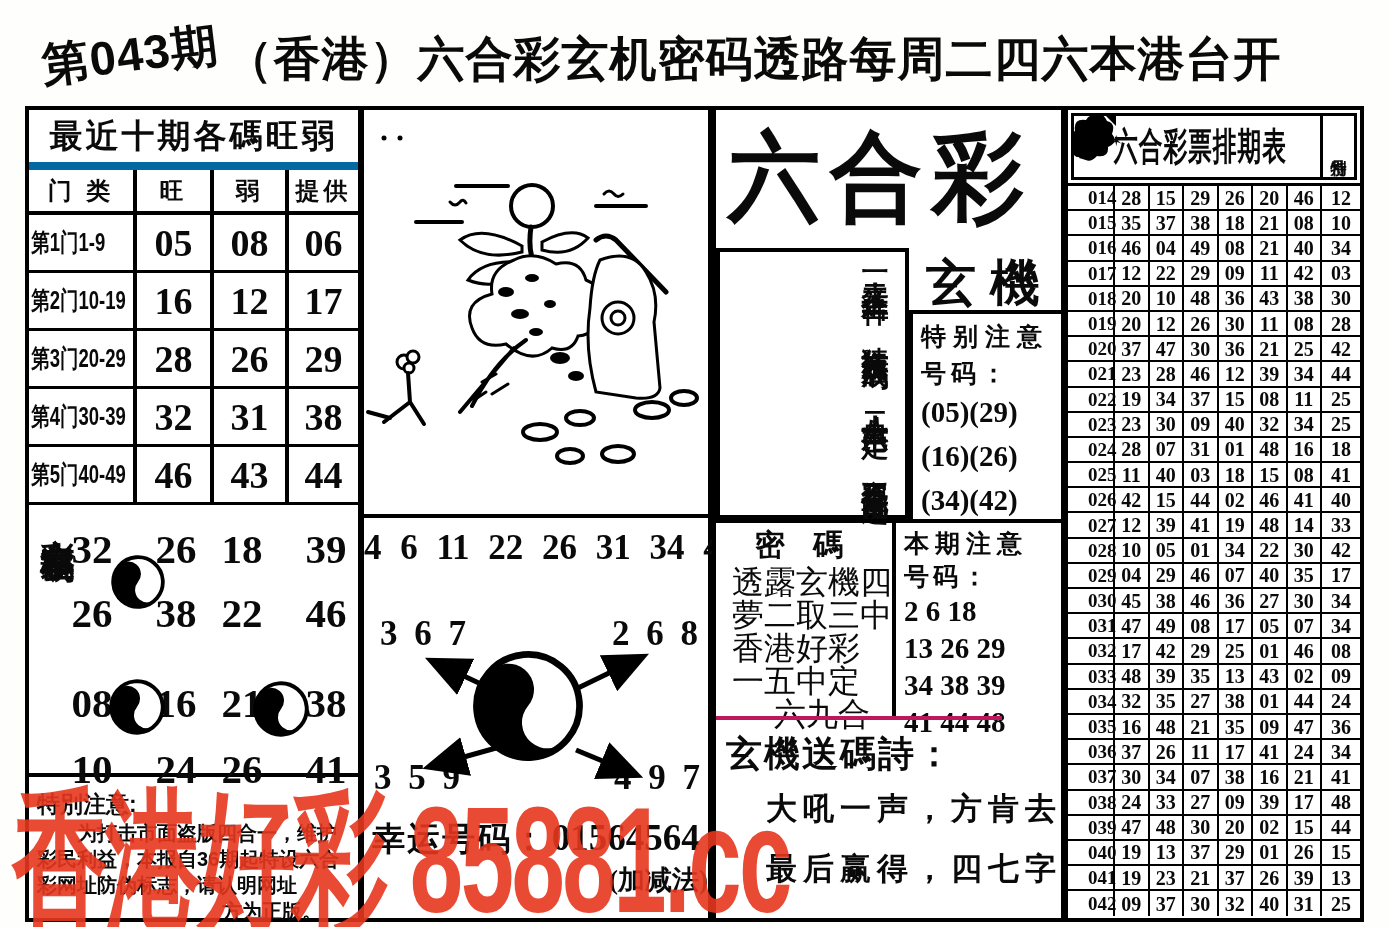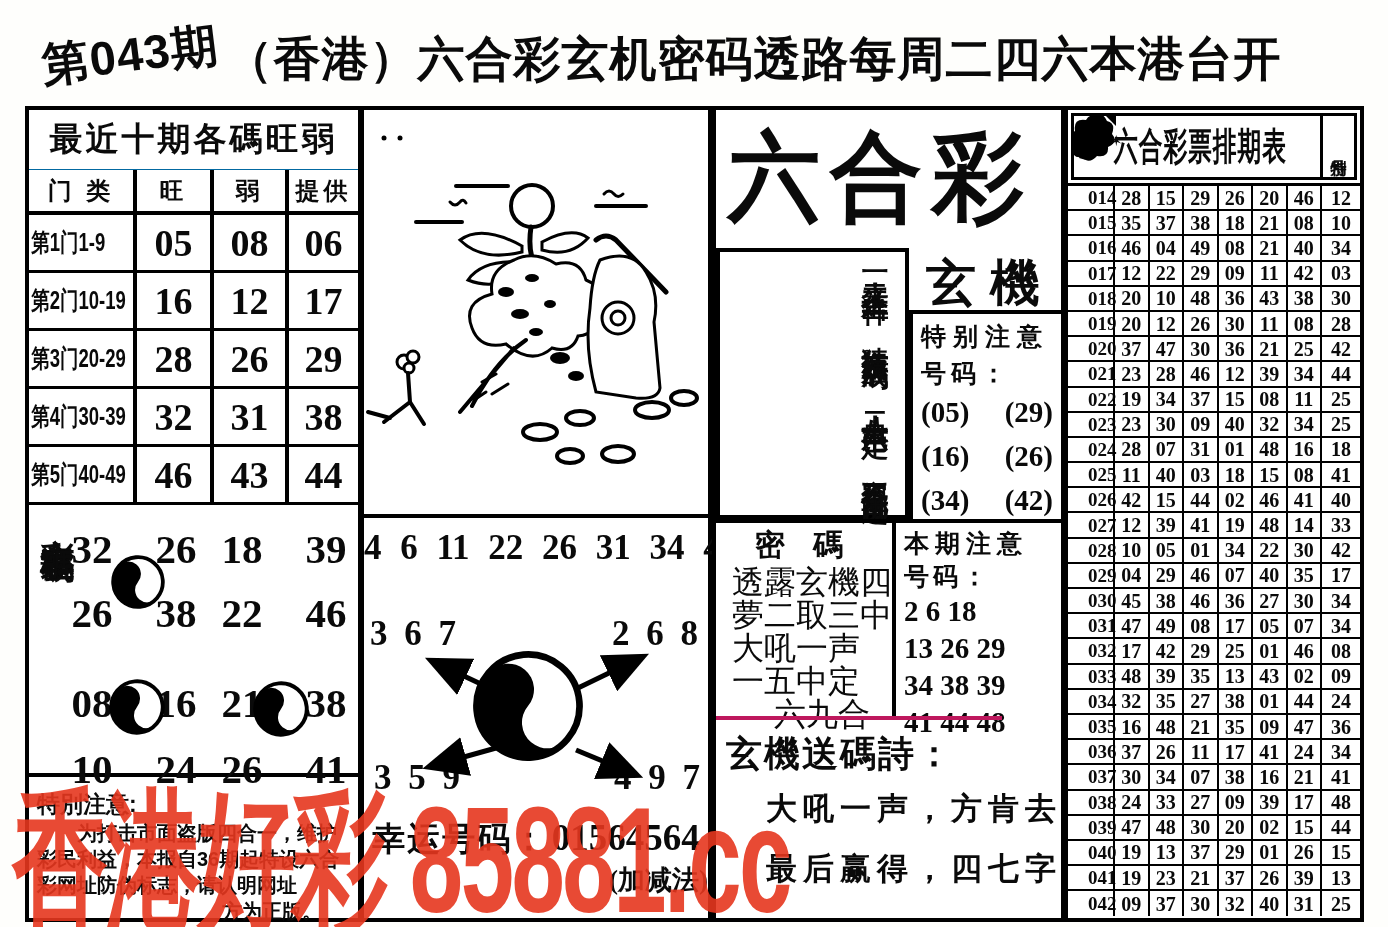--- a/index.html
+++ b/index.html
@@ -9,21 +9,21 @@
   
   .masthead{position:absolute;left:42px;top:28px;width:1330px;font-size:47px;font-weight:900;
     white-space:nowrap;letter-spacing:1px}
   .masthead .issue{display:inline-block;transform:rotate(-7deg) translateY(-4px);margin-right:6px}
 
   
   .panel{position:absolute;border:4px solid #000;background:#fff}
 
   
   .p-left{left:25px;top:106px;width:337px;height:816px}
-  .lt-title{height:60px;border-bottom:1px solid #0369a1;display:flex;align-items:center;justify-content:center;
+  .lt-title{height:60px;border-bottom:8px solid #0369a1;display:flex;align-items:center;justify-content:center;
     font-size:33px;font-weight:900;letter-spacing:3px}
   .hc-head{display:flex;height:45px;border-bottom:4px solid #000;font-weight:900}
   .hc-head div{display:flex;align-items:center;justify-content:center;font-size:24px;letter-spacing:4px}
   .hc-c0{width:104px}.hc-c1{width:77px;border-left:4px solid #000}
   .hc-c2{width:75px;border-left:4px solid #000}.hc-c3{width:73px;border-left:4px solid #000}
   .hc-row{display:flex;height:58px;border-bottom:3px solid #000}
   .hc-row div{display:flex;align-items:center;justify-content:center}
   .hc-row .hc-c0{justify-content:flex-start;padding-left:3px;font-size:25px;font-weight:900;
     white-space:nowrap;transform:scaleX(0.74);transform-origin:left center}
   .hc-row .hc-c1,.hc-row .hc-c2,.hc-row .hc-c3{font-family:"Liberation Serif",serif;font-size:38px;font-weight:700}
@@ -39,42 +39,42 @@
   .notice-body2{font-size:20px;font-weight:700;margin-left:185px}
   .notice-footer{display:flex;justify-content:space-between;font-size:21px;font-weight:900;margin-top:2px}
 
   
   .p-mid{left:360px;top:106px;width:352px;height:816px}
   .sketch{position:absolute;left:0;top:0;width:344px;height:404px}
   .mid-box{position:absolute;left:0;top:404px;width:344px;height:404px;border-top:4px solid #000}
   .mid-nums{position:absolute;left:0;top:10px;width:344px;text-align:center;white-space:nowrap;
     font-family:"Liberation Serif",serif;font-size:35px;font-weight:700;word-spacing:10px}
   .quad{position:absolute;font-family:"Liberation Serif",serif;font-size:35px;font-weight:700;word-spacing:8px}
-  .q-tl{left:6px;top:96px}.q-tr{right:10px;top:96px}.q-bl{left:10px;top:240px}.q-br{right:8px;top:240px}
+  .q-tl{left:16px;top:96px}.q-tr{right:10px;top:96px}.q-bl{left:10px;top:240px}.q-br{right:8px;top:240px}
   .yy-big{position:absolute;left:108px;top:132px;width:112px;height:112px}
   .arrows{position:absolute;left:18px;top:100px;width:308px;height:210px}
   .mid-lucky{position:absolute;left:0;top:298px;width:344px;text-align:center;white-space:nowrap}
   .mid-lucky .lbl{font-size:33px;font-weight:900;letter-spacing:2px}
   .mid-lucky .val{font-family:"Liberation Serif",serif;font-size:37px;font-weight:700}
   .mid-method{position:absolute;left:0;top:344px;width:344px;text-align:right;
     font-family:"Liberation Serif",serif;font-size:27px;font-weight:700}
 
   
   .p-right{left:712px;top:106px;width:353px;height:816px}
   .brand-title{position:absolute;left:12px;top:2px;width:330px;font-size:92px;font-weight:900;
     letter-spacing:10px;white-space:nowrap;transform:scaleY(1.05);transform-origin:top left}
   .brand-sub{position:absolute;left:210px;top:140px;font-size:50px;font-weight:900;letter-spacing:14px;white-space:nowrap}
   .poem-box{position:absolute;left:0;top:138px;width:193px;height:271px;border:4px solid #000;
     writing-mode:vertical-rl;text-orientation:upright;padding:6px 8px;display:flex;justify-content:space-between}
   .poem-col{font-size:27px;font-weight:900;letter-spacing:3px;line-height:45px}
   .spec-box{position:absolute;left:193px;top:200px;width:152px;height:209px;border-left:4px solid #000;
     border-top:4px solid #000;padding:6px 8px}
   .spec-title{font-size:25px;font-weight:700;letter-spacing:7px;white-space:nowrap}
   .spec-label{font-size:25px;font-weight:900;letter-spacing:5px;margin-top:4px}
-  .sp-row{display:flex;justify-content:space-between;font-family:"Liberation Serif",serif;
+  .sp-row{display:flex;justify-content:flex-start;font-family:"Liberation Serif",serif;
     font-size:29px;font-weight:700;line-height:44px}
   .pw-box{position:absolute;left:0;top:409px;width:180px;height:197px;border-right:4px solid #000;
     border-top:4px solid #000;padding:2px 16px}
   .pw-title{text-align:center;font-size:30px;font-weight:900;letter-spacing:10px}
   .pw-line{font-size:32px;font-weight:400;line-height:33px;white-space:nowrap}
   .pw-last{text-align:right;padding-right:6px}
   .cn-box{position:absolute;left:180px;top:409px;width:165px;height:197px;border-top:4px solid #000;padding:4px 8px}
   .cn-title{font-size:25px;font-weight:900;letter-spacing:6px;white-space:nowrap}
   .cn-label{font-size:25px;font-weight:900;letter-spacing:4px}
   .cn-row{font-family:"Liberation Serif",serif;font-size:29px;font-weight:700;line-height:37px;white-space:nowrap}
@@ -317,21 +317,21 @@
             <span>(42)</span>
           </div>
         </div>
     </div>
 
     <div class="pw-box">
       <div class="pw-title">密 碼</div>
       <div>
           <div class="pw-line">透露玄機四</div>
           <div class="pw-line">夢二取三中</div>
-          <div class="pw-line">大吼一声</div>
+          <div class="pw-line">香港好彩</div>
           <div class="pw-line">一五中定</div>
           <div class="pw-line pw-last">六九合</div>
         </div>
     </div>
 
     <div class="cn-box">
       <div class="cn-title">本期注意</div>
       <div class="cn-label">号码：</div>
       <div>
           <div class="cn-row">2  6  18</div>

